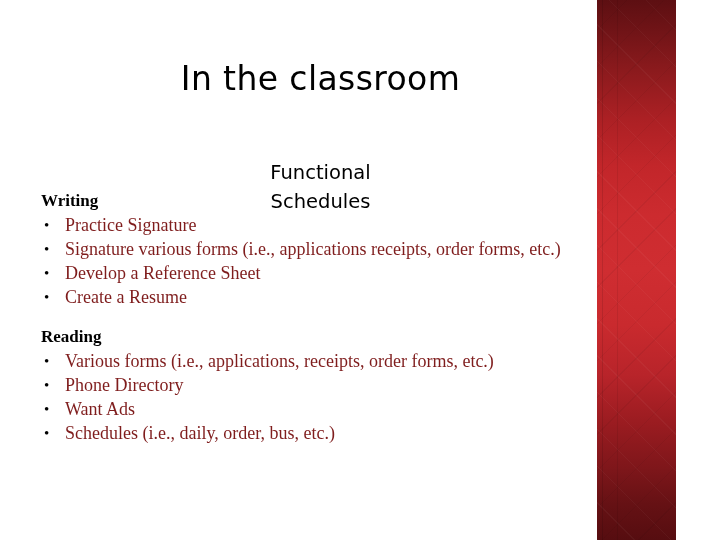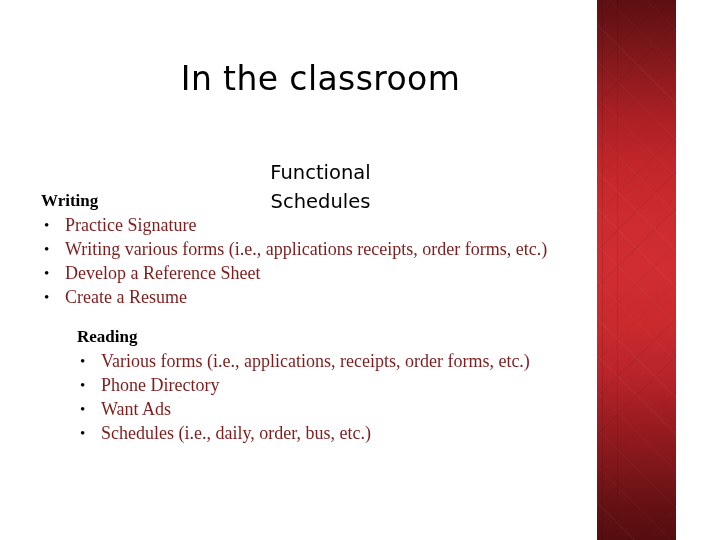--- a/index.html
+++ b/index.html
@@ -67,21 +67,20 @@
     top: 189px;
     width: 600px;
   }
 
   .section {
     margin: 0;
   }
 
   .section + .section {
     margin-top: 16px;
-    margin-left: 36px;
   }
 
   .section-heading {
     font-family: "Liberation Serif", "DejaVu Serif", serif;
     font-size: 17px;
     font-weight: bold;
     color: #000000;
     line-height: 24px;
     margin: 0 0 0px 0;
     display: block;
@@ -195,21 +194,21 @@
       <span class="sub-line">Schedules</span>
     </div>
   </div>
 
   <div class="body-area">
 
     <div class="section">
       <span class="section-heading">Writing</span>
       <ul class="bullet-list">
         <li class="bullet-item">Practice Signature</li>
-        <li class="bullet-item">Writing various forms (i.e., applications receipts, order forms, etc.)</li>
+        <li class="bullet-item">Signature various forms (i.e., applications receipts, order forms, etc.)</li>
         <li class="bullet-item">Develop a Reference Sheet</li>
         <li class="bullet-item">Create a Resume</li>
       </ul>
     </div>
 
     <div class="section">
       <span class="section-heading">Reading</span>
       <ul class="bullet-list">
         <li class="bullet-item">Various forms (i.e., applications, receipts, order forms, etc.)</li>
         <li class="bullet-item">Phone Directory</li>

